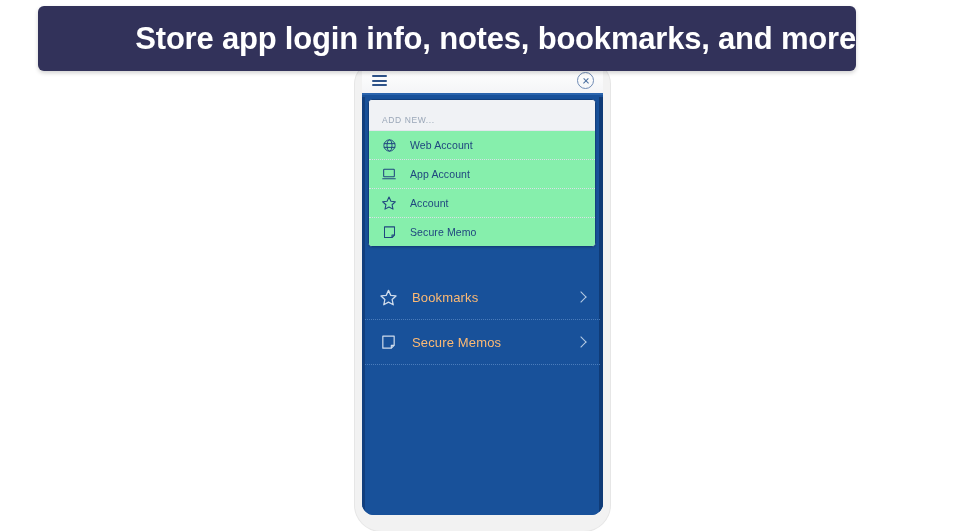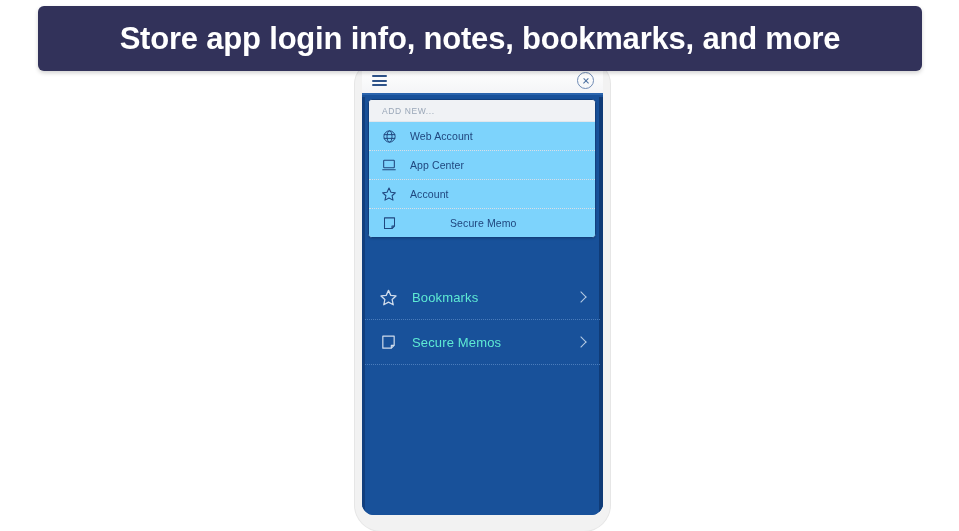--- a/index.html
+++ b/index.html
@@ -13,28 +13,28 @@
     font-family: "Liberation Sans", sans-serif;
     overflow: hidden;
     position: relative;
   }
 
   
   #banner {
     position: absolute;
     left: 38px;
     top: 6px;
-    width: 884px;
+    width: 818px;
     height: 65px;
     background: #32325a;
     border-radius: 6px;
     box-shadow: 0 2px 4px rgba(0,0,0,0.18);
     display: flex;
     align-items: center;
-    justify-content: center;
+    justify-content: flex-end;
     box-sizing: border-box;
     z-index: 5;
   }
   #banner-text {
     color: #ffffff;
     font-size: 31px;
     font-weight: 700;
     letter-spacing: -0.2px;
     line-height: 1;
     white-space: nowrap;
@@ -139,35 +139,35 @@
     background: #f4f6f9;
     border: 1.5px solid #123f7d;
     border-radius: 4px;
     overflow: hidden;
     box-shadow: 0 1px 2px rgba(0,0,0,0.15);
   }
   #add-new-title {
     font-size: 8.5px;
     letter-spacing: 0.6px;
     color: #9aa7b8;
-    padding: 6px 10px 5px 13px;
+    padding: 15px 10px 5px 13px;
     background: #f0f2f5;
     border-bottom: 1px solid #e2e6ec;
     text-transform: uppercase;
   }
   .add-row {
     display: flex;
     align-items: center;
     height: 28px;
     padding-left: 11px;
     border-bottom: 1px dotted #d9dfe7;
-    background: #7dd3fc;
+    background: #86efac;
     cursor: pointer;
   }
-  .add-row:last-child { border-bottom: none; gap: 40px; }
+  .add-row:last-child { border-bottom: none; }
   .add-row .ico {
     width: 18px;
     height: 18px;
     flex: 0 0 18px;
     display: flex;
     align-items: center;
     justify-content: center;
     margin-right: 12px;
   }
   .add-row .lbl {
@@ -196,21 +196,21 @@
     width: 22px;
     height: 22px;
     flex: 0 0 22px;
     display: flex;
     align-items: center;
     justify-content: center;
     margin-right: 13px;
   }
   .nav-row .lbl {
     font-size: 13px;
-    color: #5eead4;
+    color: #fdba74;
     flex: 1;
     letter-spacing: 0.15px;
   }
   .chev {
     width: 7px;
     height: 7px;
     border-right: 1.6px solid #b6cbe4;
     border-top: 1.6px solid #b6cbe4;
     transform: rotate(45deg);
     margin-right: 3px;
@@ -265,21 +265,21 @@
           <span class="lbl">Web Account</span>
         </div>
 
         <div class="add-row">
           <span class="ico">
             <svg width="16" height="16" viewBox="0 0 24 24" fill="none" stroke="#20477f" stroke-width="1.6">
               <rect x="4" y="5" width="16" height="11" rx="1"></rect>
               <line x1="2" y1="19" x2="22" y2="19"></line>
             </svg>
           </span>
-          <span class="lbl">App Center</span>
+          <span class="lbl">App Account</span>
         </div>
 
 
         <div class="add-row">
           <span class="ico">
             <svg width="16" height="16" viewBox="0 0 24 24" fill="none" stroke="#20477f" stroke-width="1.6" stroke-linejoin="round">
               <polygon points="12,3 14.9,9.3 21.5,10.1 16.6,14.6 18,21.2 12,17.9 6,21.2 7.4,14.6 2.5,10.1 9.1,9.3"></polygon>
             </svg>
           </span>
           <span class="lbl">Account</span>

